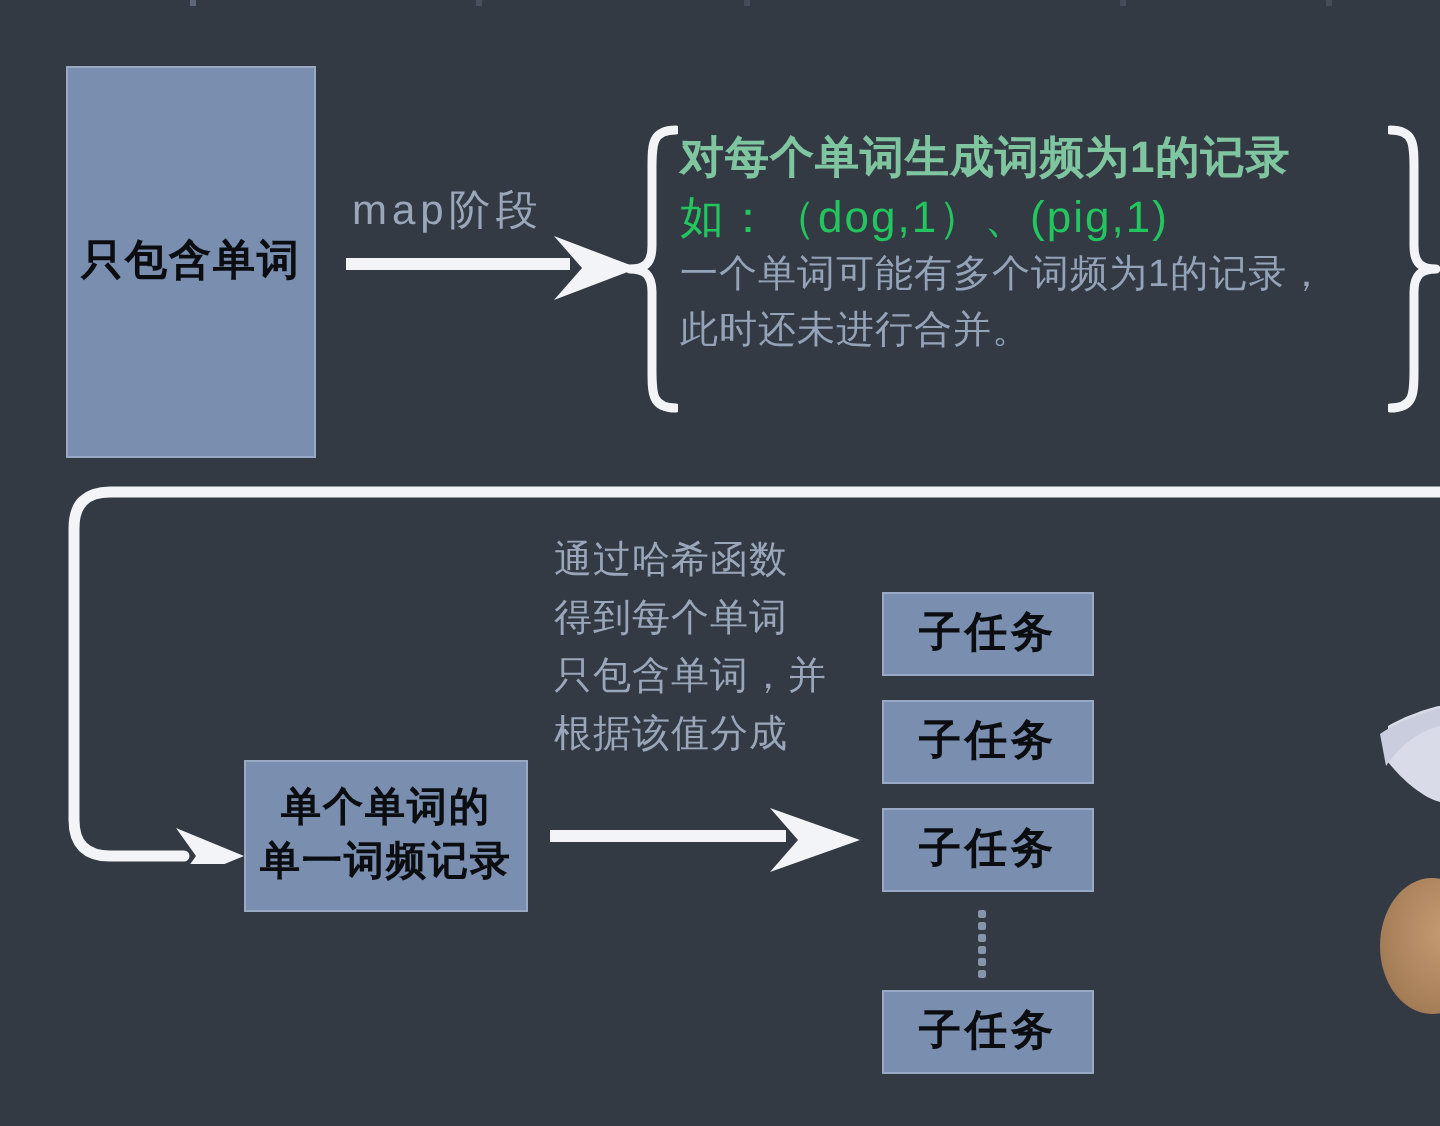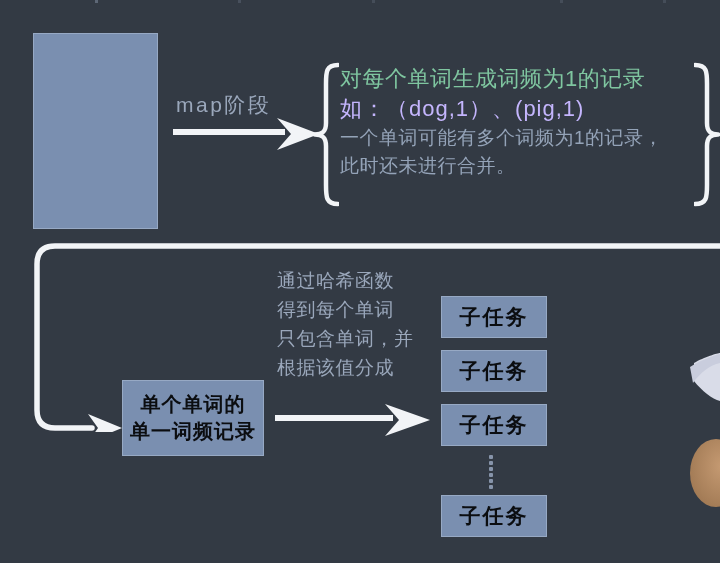--- a/index.html
+++ b/index.html
@@ -77,27 +77,27 @@
 
   #desc-text {
     position: absolute;
     left: 27px;
     top: 2px;
     width: 372px;
   }
   .desc-l1 {
     color: #7fc6a0;
     font-size: 22px;
-    font-weight: 400;
+    font-weight: 700;
     letter-spacing: 0.5px;
     line-height: 1.35;
     white-space: nowrap;
   }
   .desc-l2 {
-    color: #c4b5fd;
+    color: #22c55e;
     font-size: 22px;
     font-weight: 500;
     letter-spacing: 1px;
     line-height: 1.4;
     white-space: nowrap;
   }
   .desc-small {
     color: #94a3b8;
     font-size: 19px;
     font-weight: 400;
@@ -190,20 +190,21 @@
 
   <div id="top-sliver">
     <span class="blip" style="left:95px;"></span>
     <span class="blip" style="left:238px;opacity:.35;"></span>
     <span class="blip" style="left:372px;opacity:.3;"></span>
     <span class="blip" style="left:560px;opacity:.3;"></span>
     <span class="blip" style="left:663px;opacity:.3;"></span>
   </div>
 
   <div class="blue-box" id="src-box">
+    <span class="ln">只包含单词</span>
   </div>
 
   <div id="map-label">map阶段</div>
 
   <svg class="arrow-svg" style="left:173px; top:117px;" width="150" height="34" viewBox="0 0 150 34">
     <path d="M0 15 H112" stroke="#f2f4f7" stroke-width="6" fill="none"></path>
     <path d="M104 1 L146 17 L104 33 L118 17 Z" fill="#f2f4f7"></path>
   </svg>
 
   <div id="brace-group">

